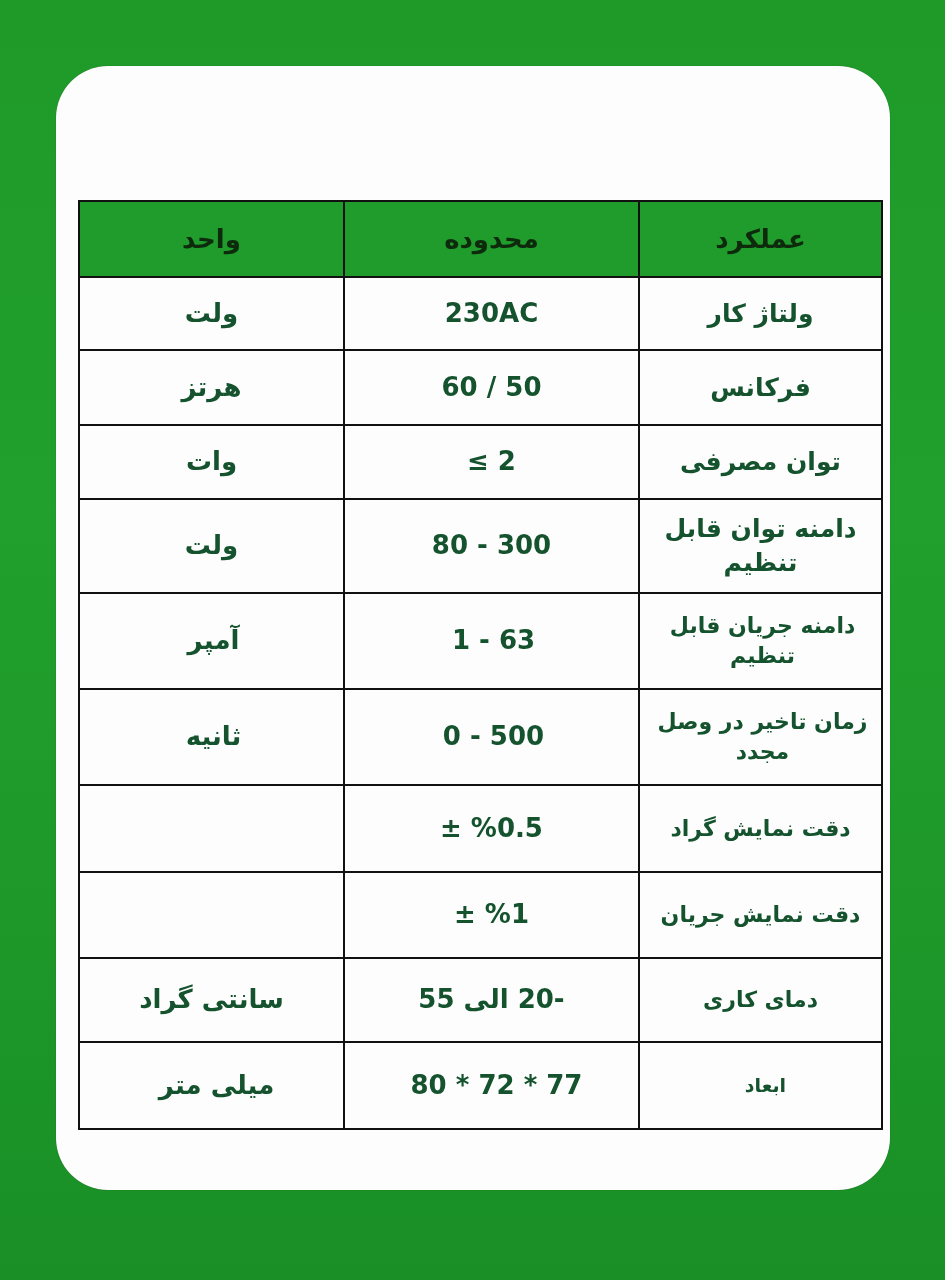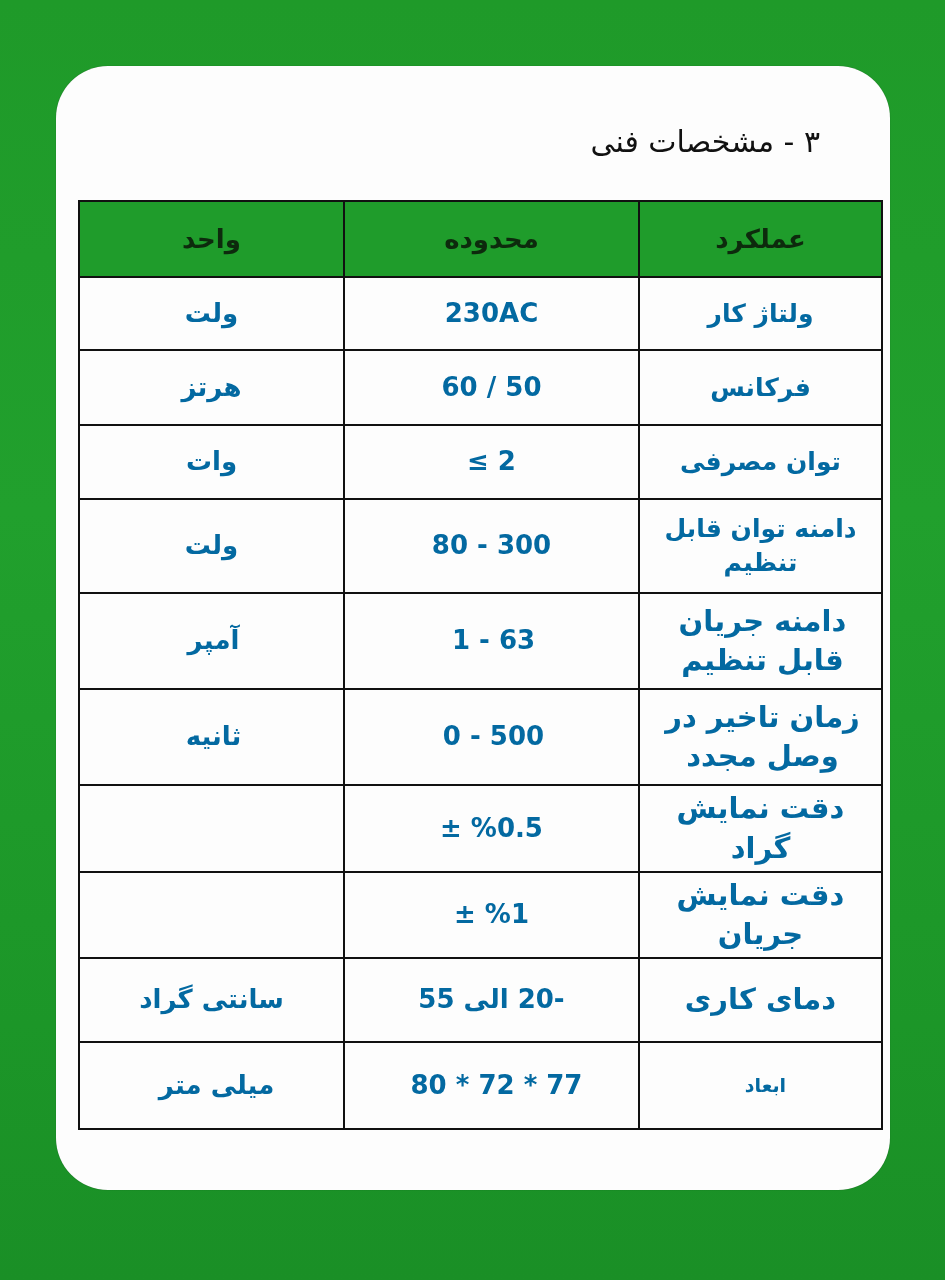--- a/index.html
+++ b/index.html
@@ -40,39 +40,39 @@
       top: 134px;
       width: 803px;
       border-collapse: collapse;
       direction: rtl;
       table-layout: fixed;
     }
     .spec-table th, .spec-table td {
       border: 2.5px solid #111;
       text-align: center;
       vertical-align: middle;
-      color: #0369a1;
+      color: #14532d;
       font-weight: bold;
       padding: 0 8px;
     }
     .spec-table th {
       background: #1f9c2b;
       height: 74px;
       font-size: 26px;
       color: #0d2a0d;
     }
     .spec-table td {
       font-size: 26px;
       line-height: 1.35;
     }
     .spec-table td.func {
       font-size: 25px;
     }
     .spec-table td.func.small {
-      font-size: 29px;
+      font-size: 22px;
     }
     .spec-table td.func.xsmall {
       font-size: 19px;
     }
     .col-func { width: 243px; }
     .col-range { width: 295px; }
     .col-unit { width: 265px; }
     .ltr { direction: ltr; unicode-bidi: embed; }
     .r1 td { height: 71px; }
     .r2 td { height: 73px; }
@@ -82,21 +82,20 @@
     .r6 td { height: 94px; padding-left: 12px; }
     .r7 td { height: 85px; }
     .r8 td { height: 84px; }
     .r9 td { height: 82px; }
     .r10 td { height: 85px; padding-left: 18px; }
   </style>
 </head>
 <body>
 
 <div class="card">
-  <div class="section-title">۳ - مشخصات فنی</div>
 
   <table class="spec-table">
     <colgroup>
       <col class="col-func">
       <col class="col-range">
       <col class="col-unit">
     </colgroup>
     <thead>
       <tr>
         <th>عملکرد</th>

